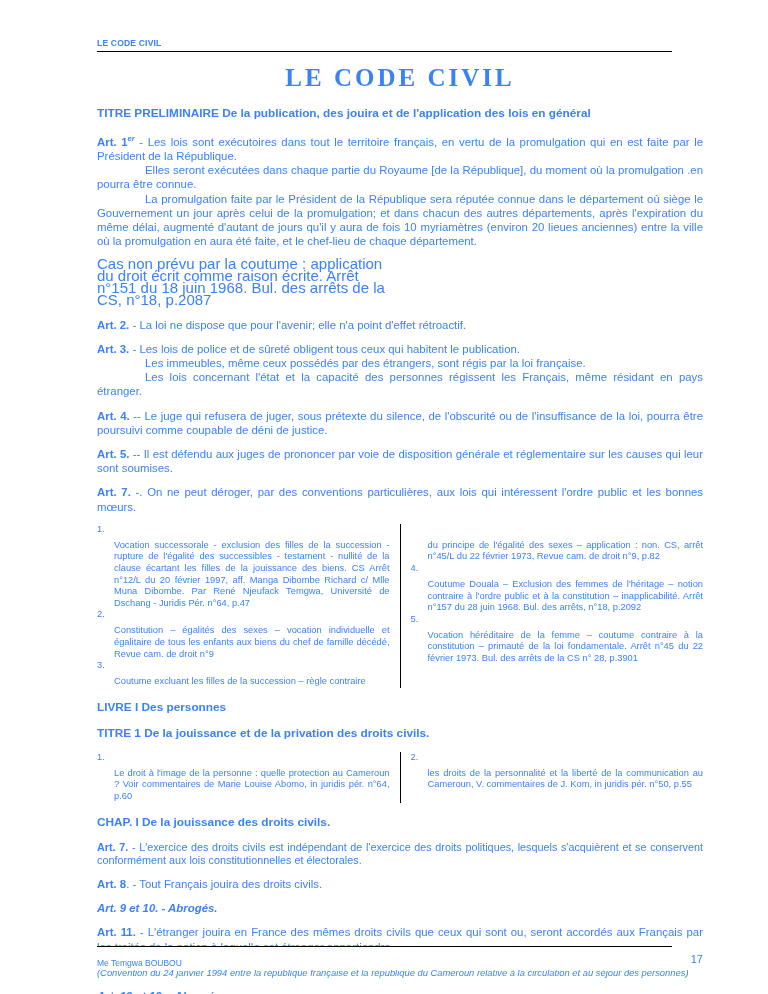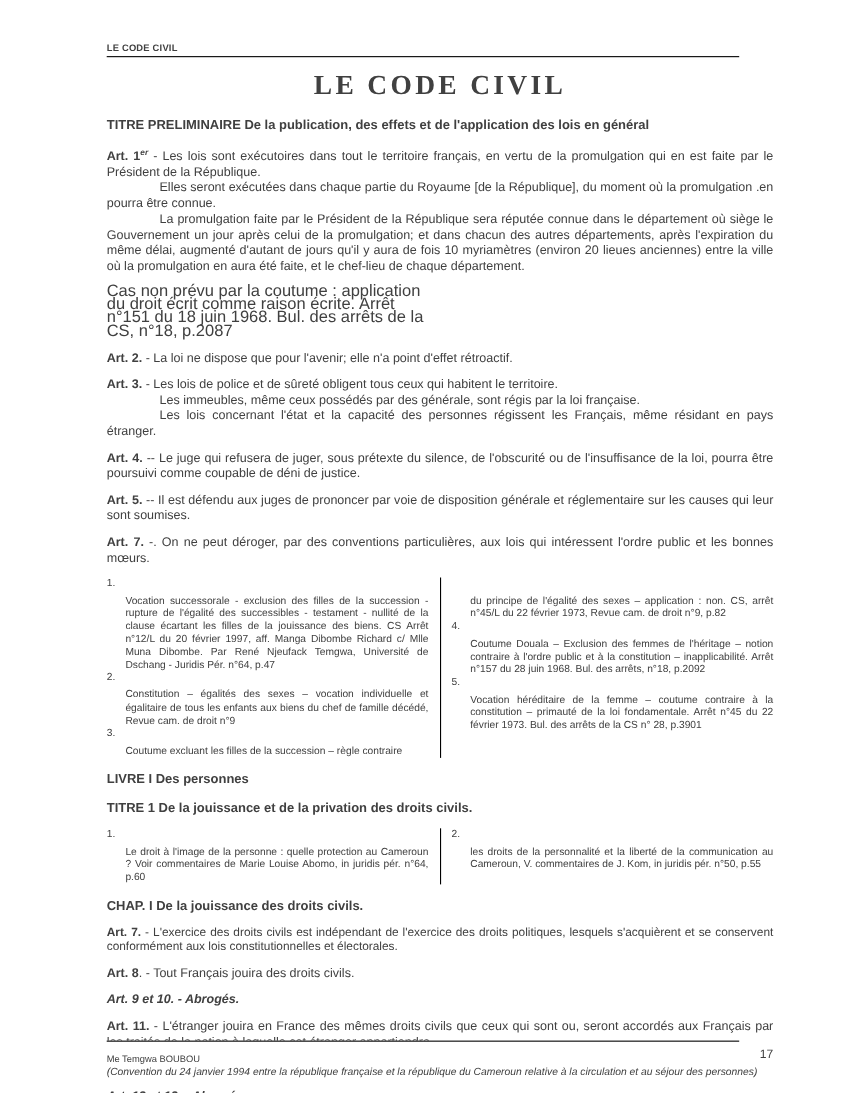--- a/index.html
+++ b/index.html
@@ -1,20 +1,20 @@
 <!DOCTYPE html>
 <html><head>
 <meta charset="utf-8">
 <style>
   * { box-sizing: border-box; }
   html, body { margin: 0; padding: 0; background: #ffffff; }
   .page {
     width: 768px; height: 994px; background: #ffffff; position: relative;
     padding: 38px 65px 0 97px;
-    font-family: "Liberation Sans", sans-serif; color: #404040;
+    font-family: "Liberation Sans", sans-serif; color: #3b82f6;
     overflow: hidden;
   }
   .header-label { font-size: 8.5px; font-weight: bold; letter-spacing: .2px; display: block; }
   .header-rule { border-top: 1px solid #000; margin-top: 3px; width: 575px; }
   .doc-title {
     font-family: "Liberation Serif", serif; font-weight: bold;
     font-size: 25px; letter-spacing: 3px; text-align: center;
     margin: 12px 0 14px 0;
   }
   .subheading { font-size: 11.8px; font-weight: bold; margin: 12px 0 12px 0; }
@@ -45,37 +45,37 @@
 
 <div class="page">
 
   <div>
     <span class="header-label">LE CODE CIVIL</span>
     <div class="header-rule"></div>
   </div>
 
   <div class="doc-title">LE CODE CIVIL</div>
 
-  <div class="subheading">TITRE PRELIMINAIRE De la publication, des effets et de l'application des lois en général</div>
+  <div class="subheading">TITRE PRELIMINAIRE De la publication, des jouira et de l'application des lois en général</div>
 
   <section class="article">
     <p class="para"><b>Art. 1</b><sup class="sup-b">er</sup> <span>- Les lois sont exécutoires dans tout le territoire français, en vertu de la promulgation qui en est faite par le Président de la République.</span></p>
     <p class="para indent">Elles seront exécutées dans chaque partie du Royaume [de la République], du moment où la promulgation .en pourra être connue.</p>
     <p class="para indent">La promulgation faite par le Président de la République sera réputée connue dans le département où siège le Gouvernement un jour après celui de la promulgation; et dans chacun des autres départements, après l'expiration du même délai, augmenté d'autant de jours qu'il y aura de fois 10 myriamètres (environ 20 lieues anciennes) entre la ville où la promulgation en aura été faite, et le chef-lieu de chaque département.</p>
   </section>
 
   <p class="note-block">Cas non prévu par la coutume : application du droit écrit comme raison écrite. Arrêt n°151 du 18 juin 1968. Bul. des arrêts de la CS, n°18, p.2087</p>
 
   <section class="article">
     <p class="para"><b>Art. 2.</b> <span>- La loi ne dispose que pour l'avenir; elle n'a point d'effet rétroactif.</span></p>
   </section>
 
   <section class="article">
-    <p class="para"><b>Art. 3.</b> <span>- Les lois de police et de sûreté obligent tous ceux qui habitent le territoire.</span></p>
-    <p class="para indent">Les immeubles, même ceux possédés par des générale, sont régis par la loi française.</p>
+    <p class="para"><b>Art. 3.</b> <span>- Les lois de police et de sûreté obligent tous ceux qui habitent le publication.</span></p>
+    <p class="para indent">Les immeubles, même ceux possédés par des étrangers, sont régis par la loi française.</p>
     <p class="para indent">Les lois concernant l'état et la capacité des personnes régissent les Français, même résidant en pays étranger.</p>
   </section>
 
   <section class="article">
     <p class="para"><b>Art. 4.</b> <span>-- Le juge qui refusera de juger, sous prétexte du silence, de l'obscurité ou de l'insuffisance de la loi, pourra être poursuivi comme coupable de déni de justice.</span></p>
   </section>
 
   <section class="article">
     <p class="para"><b>Art. 5.</b> <span>-- Il est défendu aux juges de prononcer par voie de disposition générale et réglementaire sur les causes qui leur sont soumises.</span></p>
   </section>

